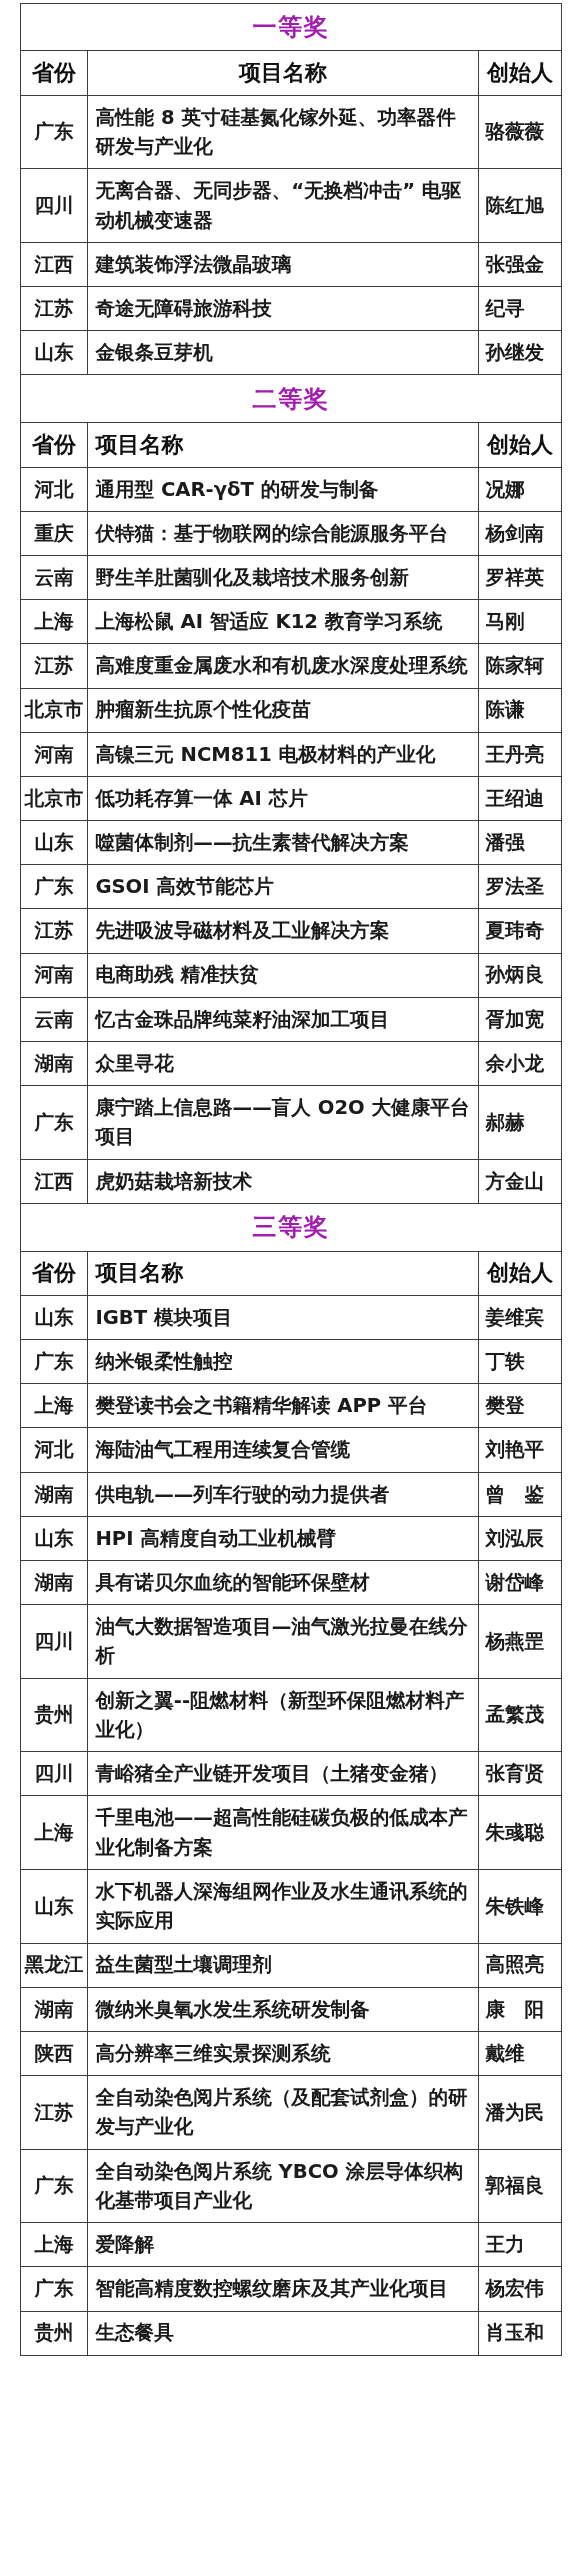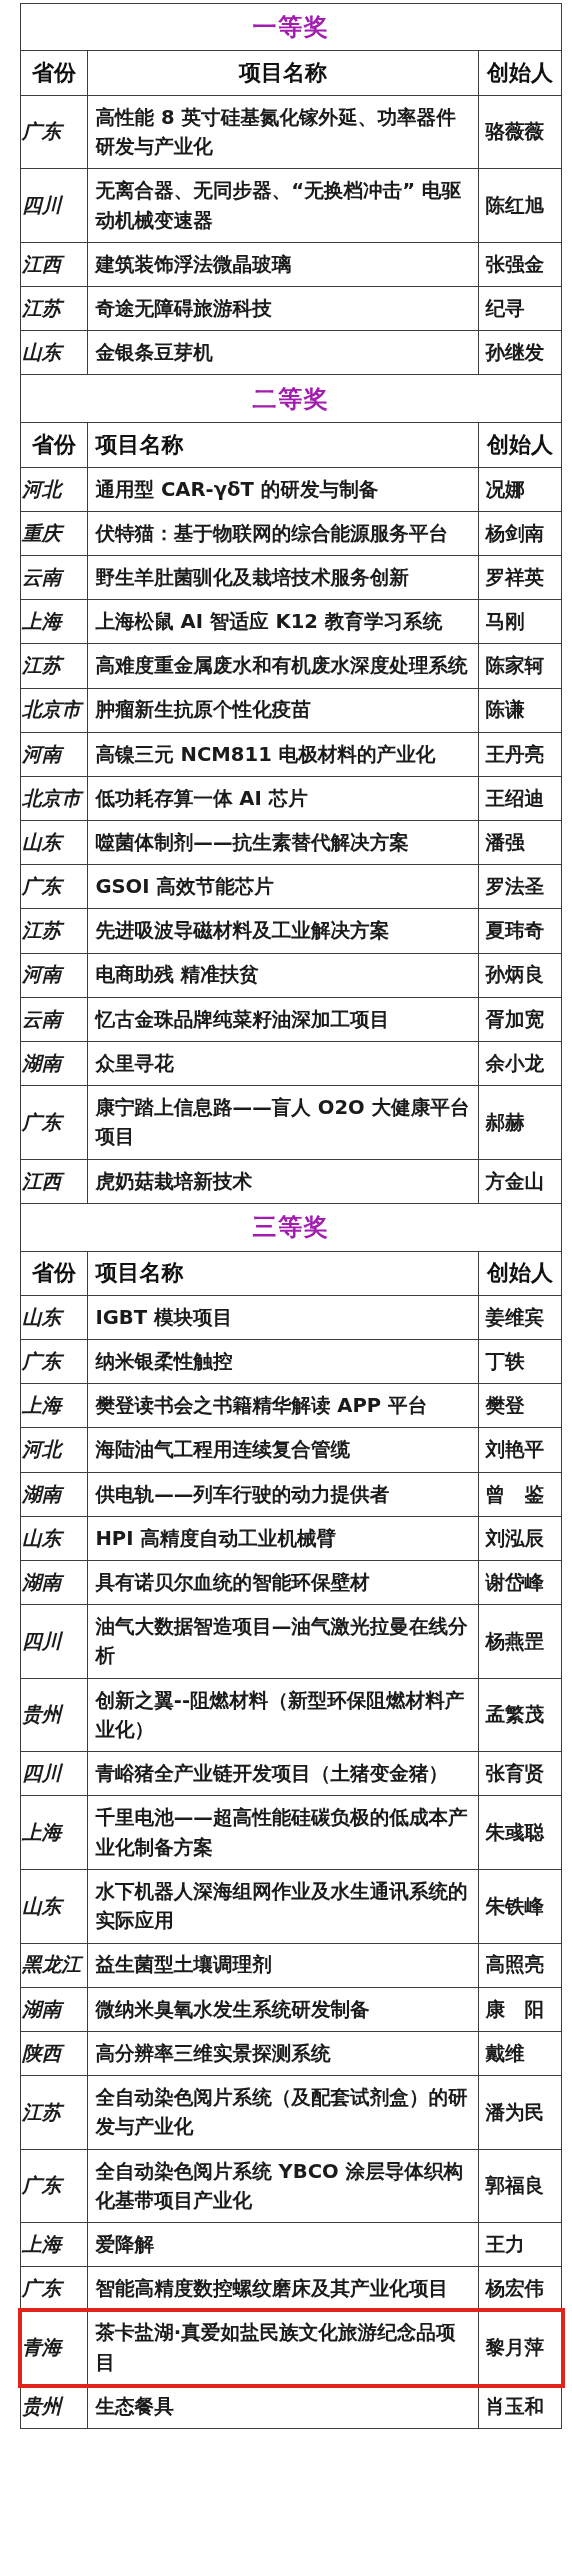--- a/index.html
+++ b/index.html
@@ -46,22 +46,22 @@
   tr.header-row th.col-founder { text-align: center; padding: 7.4px 2.1px; }
   tr.header-row.sec-0 th.col-project { text-align: center; }
   tr.data-row td {
     font-size: 19.6px;
     font-weight: 600;
     line-height: 1.5;
     padding: 6.9px 7.4px;
     color: #1b1b1b;
   }
   tr.data-row td.col-province {
+    text-align: center;
     padding: 6.9px 1.1px;
-    font-style: italic;
   }
   tr.data-row td.col-founder { padding: 6.9px 6.4px; }
   tr.data-row.highlight {
     outline: 4.2px solid var(--hl, #e2231a);
     outline-offset: -1.6px;
   }
 </style>
 </head>
 <body>
 
@@ -290,25 +290,20 @@
         <tr class="data-row">
           <td class="col-province">上海</td>
           <td class="col-project">爱降解</td>
           <td class="col-founder">王力</td>
         </tr>
         <tr class="data-row">
           <td class="col-province">广东</td>
           <td class="col-project">智能高精度数控螺纹磨床及其产业化项目</td>
           <td class="col-founder">杨宏伟</td>
         </tr>
-        <tr class="data-row highlight">
-          <td class="col-province">青海</td>
-          <td class="col-project">茶卡盐湖·真爱如盐民族文化旅游纪念品项目</td>
-          <td class="col-founder">黎月萍</td>
-        </tr>
         <tr class="data-row">
           <td class="col-province">贵州</td>
           <td class="col-project">生态餐具</td>
           <td class="col-founder">肖玉和</td>
         </tr>
       </tbody>
   </table>
 </div>
 
 

